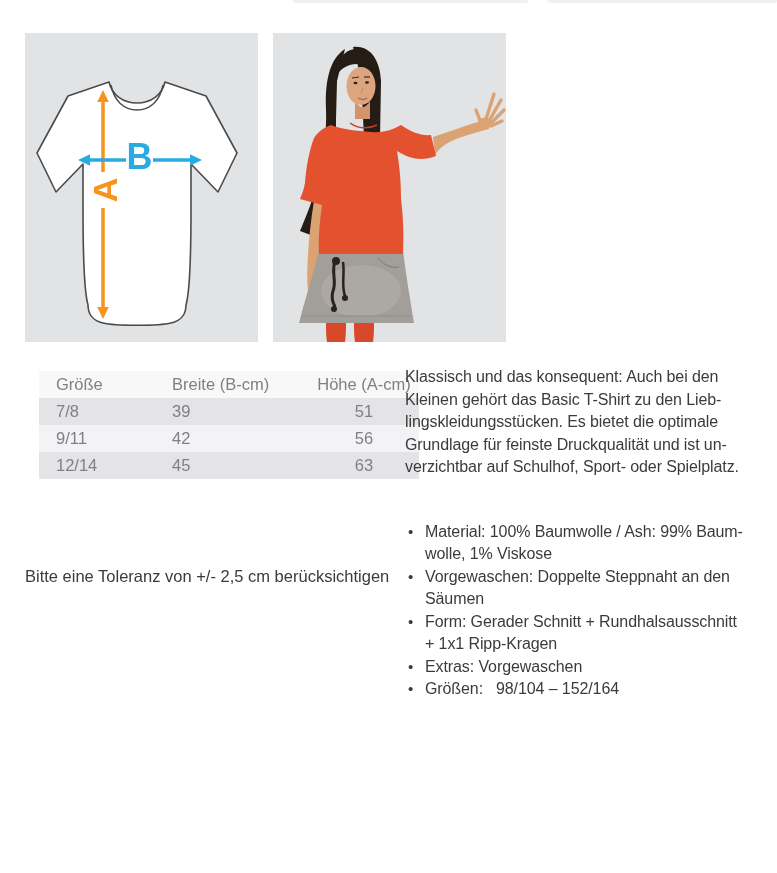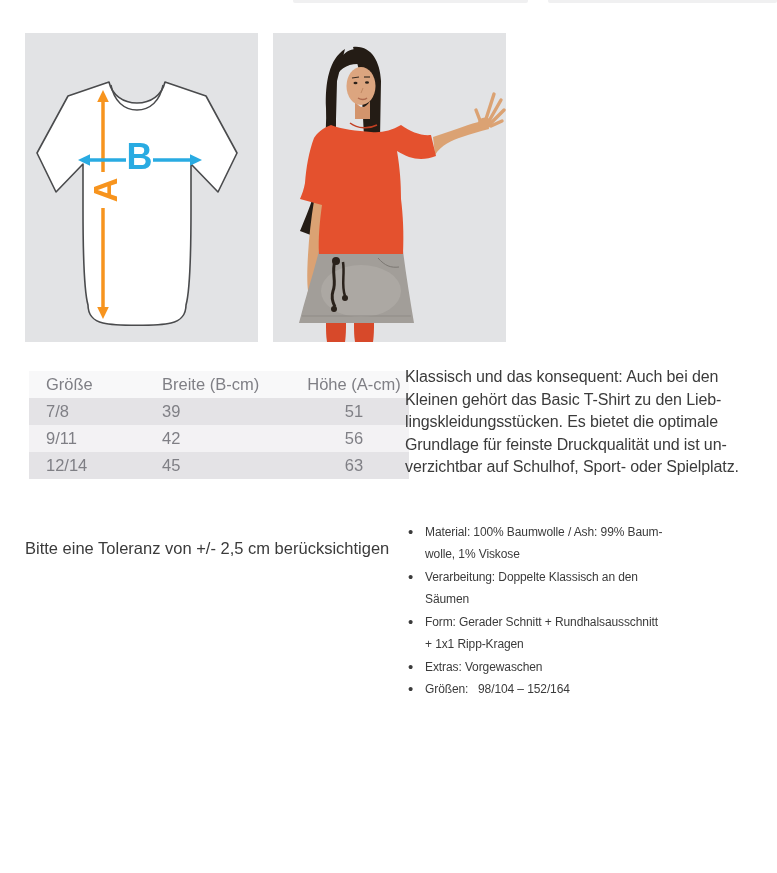--- a/index.html
+++ b/index.html
@@ -12,46 +12,46 @@
   .top-bar{position:absolute;top:0;height:3px;background:#f0f0f1;border-radius:0 0 2px 2px;}
   #top-bar-1{left:293px;width:235px;}
   #top-bar-2{left:548px;width:229px;}
 
   figure.img-box{position:absolute;margin:0;top:33px;width:233px;height:309px;background:#e2e3e5;}
   #diagram-box{left:25px;}
   #photo-box{left:273px;}
   figure.img-box svg{display:block;width:233px;height:309px;}
 
   table#size-table{
-    position:absolute;left:29px;top:371px;width:363px;
+    position:absolute;left:39px;top:371px;width:363px;
     border-collapse:collapse;table-layout:fixed;
     font-size:16.5px;color:#7f7f85;
   }
   #size-table th,#size-table td{
     font-weight:400;text-align:left;height:27px;padding:0;vertical-align:middle;
   }
   #size-table th:first-child,#size-table td:first-child{padding-left:17px;width:116px;}
   #size-table th:nth-child(2),#size-table td:nth-child(2){width:137px;}
   #size-table th:nth-child(3),#size-table td:nth-child(3){width:110px;text-align:center;}
   #size-table thead tr{background:#f8f8f9;}
   #size-table tbody tr:nth-child(odd){background:#e4e3e6;}
   #size-table tbody tr:nth-child(even){background:#f3f2f4;}
 
   #tolerance-note{
-    position:absolute;left:25px;top:539px;margin:0;
+    position:absolute;left:25px;top:567px;margin:0;
     font-size:16.5px;color:#3b3b3b;white-space:pre;
   }
 
   #description{position:absolute;left:405px;top:366px;width:372px;color:#3b3b3b;}
   #description p{
     margin:0;font-size:16px;line-height:22.5px;white-space:pre;letter-spacing:-0.1px;
   }
   #description ul{
     list-style:none;margin:42px 4px 0 0;padding:0;
-    font-size:12px;line-height:22.5px;letter-spacing:-0.1px;
+    font-size:16px;line-height:22.5px;letter-spacing:-0.1px;
   }
   #description li{
     position:relative;padding-left:20px;white-space:pre;margin:0;
   }
   #description li::before{
     content:"\2022";position:absolute;left:3px;top:0;font-size:15px;line-height:22.5px;color:#3b3b3b;
   }
 </style>
 </head>
 <body>
@@ -191,21 +191,21 @@
 
   <section id="description">
     <p>Klassisch und das konsequent: Auch bei den
 Kleinen gehört das Basic T-Shirt zu den Lieb-
 lingskleidungsstücken. Es bietet die optimale
 Grundlage für feinste Druckqualität und ist un-
 verzichtbar auf Schulhof, Sport- oder Spielplatz.</p>
     <ul>
         <li>Material: 100% Baumwolle / Ash: 99% Baum-
 wolle, 1% Viskose</li>
-        <li>Verarbeitung: Doppelte Klassisch an den
+        <li>Vorgewaschen: Doppelte Steppnaht an den
 Säumen</li>
         <li>Form: Gerader Schnitt + Rundhalsausschnitt
 + 1x1 Ripp-Kragen</li>
         <li>Extras: Vorgewaschen</li>
         <li>Größen:   98/104 – 152/164</li>
       </ul>
   </section>
 
 </div>
 

